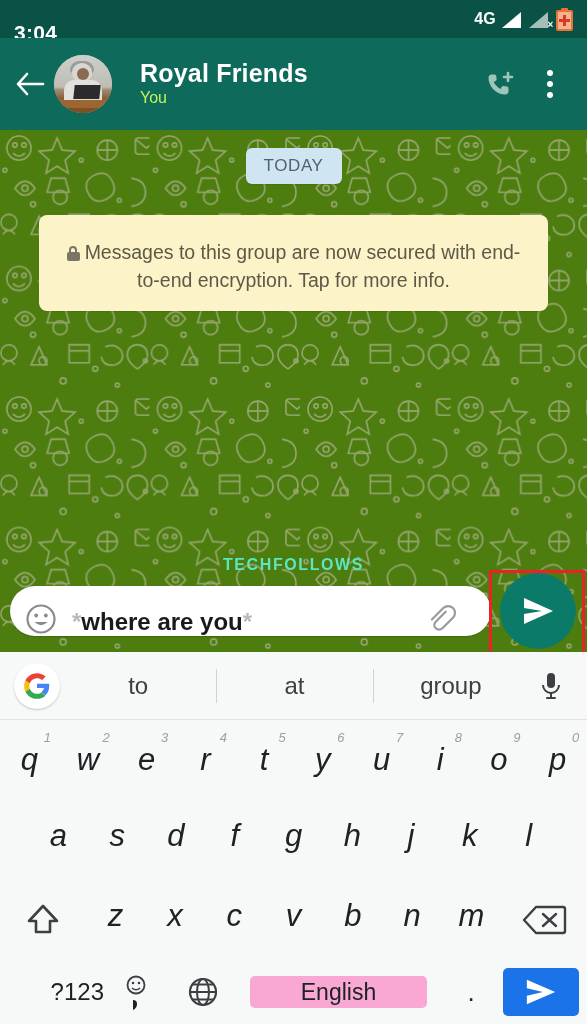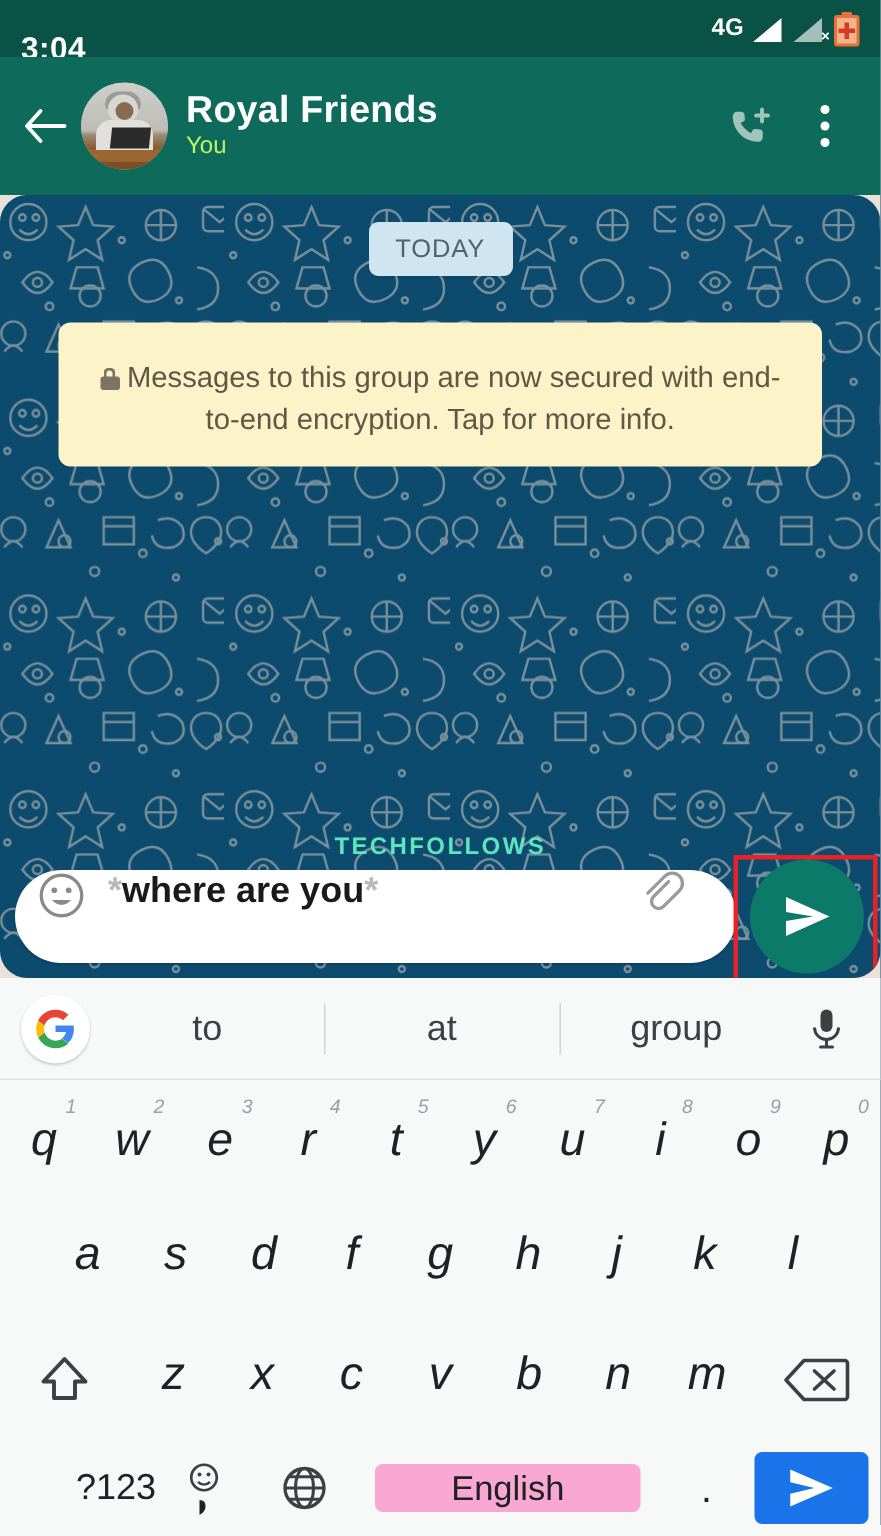--- a/index.html
+++ b/index.html
@@ -50,33 +50,32 @@
     margin-left:2px; background:#BFBFBF; position:relative;
   }
   .avatar .av-sky { position:absolute; inset:0; background:linear-gradient(#CFCFCA,#BDBDB6 55%,#9F8C74 60%,#8A5E33 75%,#A6703C 100%); }
   .avatar .av-head { position:absolute; left:18px; top:8px; width:20px; height:19px; border-radius:50% 50% 45% 45%; background:#D8D6D2; }
   .avatar .av-hair { position:absolute; left:16px; top:6px; width:24px; height:12px; border-radius:12px 12px 4px 4px; background:#9B9B97; }
   .avatar .av-face { position:absolute; left:23px; top:13px; width:12px; height:12px; border-radius:50%; background:#8A6A50; }
   .avatar .av-body { position:absolute; left:10px; top:25px; width:38px; height:22px; border-radius:10px 10px 0 0; background:#E2E0DC; }
   .avatar .av-lap { position:absolute; left:20px; top:30px; width:26px; height:14px; background:#2B2B2B; transform:skewX(-6deg); }
   .avatar .av-desk { position:absolute; left:0; bottom:0; width:58px; height:13px; background:#9C6632; }
   .avatar .av-desk2 { position:absolute; left:0; bottom:0; width:58px; height:5px; background:#7E4F24; }
-  .h-text { margin-left:12px; display:flex; flex-direction:column; justify-content:flex-start; min-width:0; }
+  .h-text { margin-left:28px; display:flex; flex-direction:column; justify-content:flex-start; min-width:0; }
   .h-title { color:#fff; font-size:25px; font-weight:bold; line-height:1.15; letter-spacing:.2px; }
   .h-sub { color:#bef264; font-size:16px; line-height:1.3; margin-top:1px; }
   .h-actions { margin-left:auto; display:flex; align-items:center; gap:4px; }
   .h-icon { width:46px; height:46px; display:flex; align-items:center; justify-content:center; cursor:pointer; }
   .dots { display:flex; flex-direction:column; gap:5px; align-items:center; }
   .dots i { width:6px; height:6px; border-radius:50%; background:#fff; display:block; }
 
   
   .chat {
     position:relative; flex:1 1 auto; min-height:0; overflow:hidden;
-    background:#0c4a6e;
-    border-radius:18px;
+    background:#4d7c0f;
   }
   .doodles { position:absolute; inset:0; opacity:.55; }
   .doodles svg { width:100%; height:100%; display:block; }
   .chat-inner { position:relative; height:100%; display:flex; flex-direction:column; align-items:center; padding-top:18px; }
 
   .today-pill {
     background:#CFE5F2; color:#53636B; font-size:17px; font-weight:500;
     letter-spacing:.6px; padding:8px 18px; border-radius:6px;
     box-shadow:0 1px 1px rgba(0,0,0,.07);
   }
@@ -93,22 +92,22 @@
     position:absolute; left:0; right:0; bottom:78px; text-align:center;
     font-size:16px; font-weight:bold; letter-spacing:1.6px; color:#5BE6BE;
   }
 
   
   .inputbar {
     position:absolute; left:0; right:0; bottom:0; height:76px;
     display:flex; align-items:center; padding:0 8px 6px 10px;
   }
   .composer {
-    flex:1 1 auto; height:62px; background:#fff; border-radius:31px;
-    display:flex; align-items:flex-start; padding:0 32px 0 14px;
+    flex:1 1 auto; height:50px; background:#fff; border-radius:31px;
+    display:flex; align-items:flex-end; padding:0 32px 0 14px;
     box-shadow:0 1px 1.5px rgba(0,0,0,.16);
   }
   .emoji-ic { width:34px; height:34px; flex:0 0 auto; }
   .msg-text {
     flex:1 1 auto; margin-left:14px; font-size:24px; font-weight:bold;
     color:#1A1A1A; white-space:nowrap; overflow:hidden;
   }
   .msg-text .ast { color:#B9B9B9; font-weight:bold; }
   .clip-ic { width:32px; height:32px; flex:0 0 auto; }
   .send-wrap {

